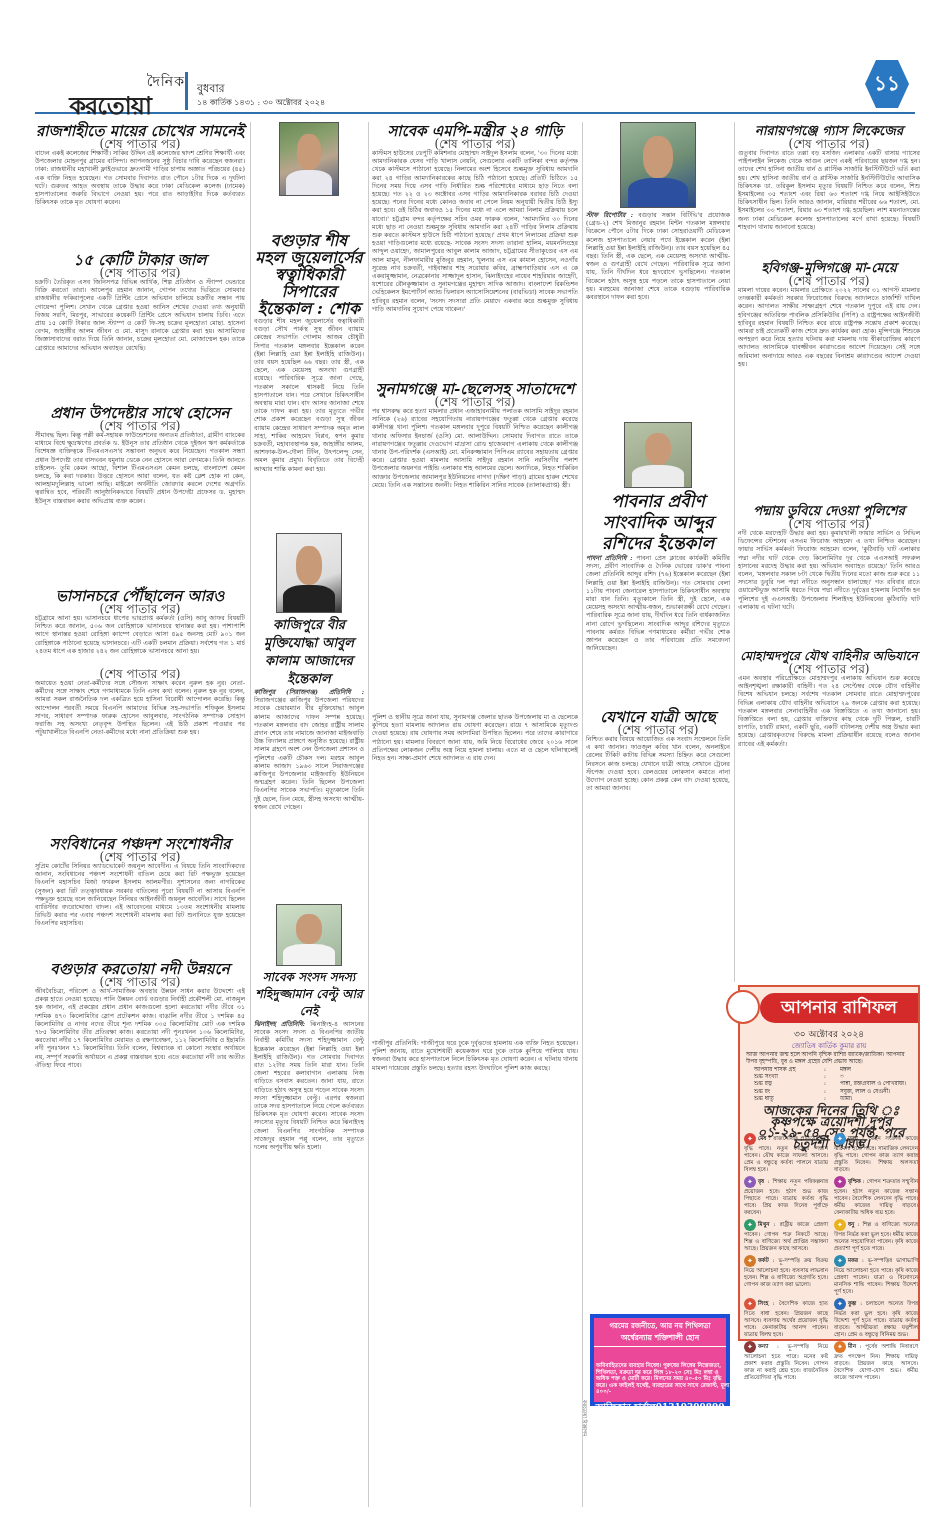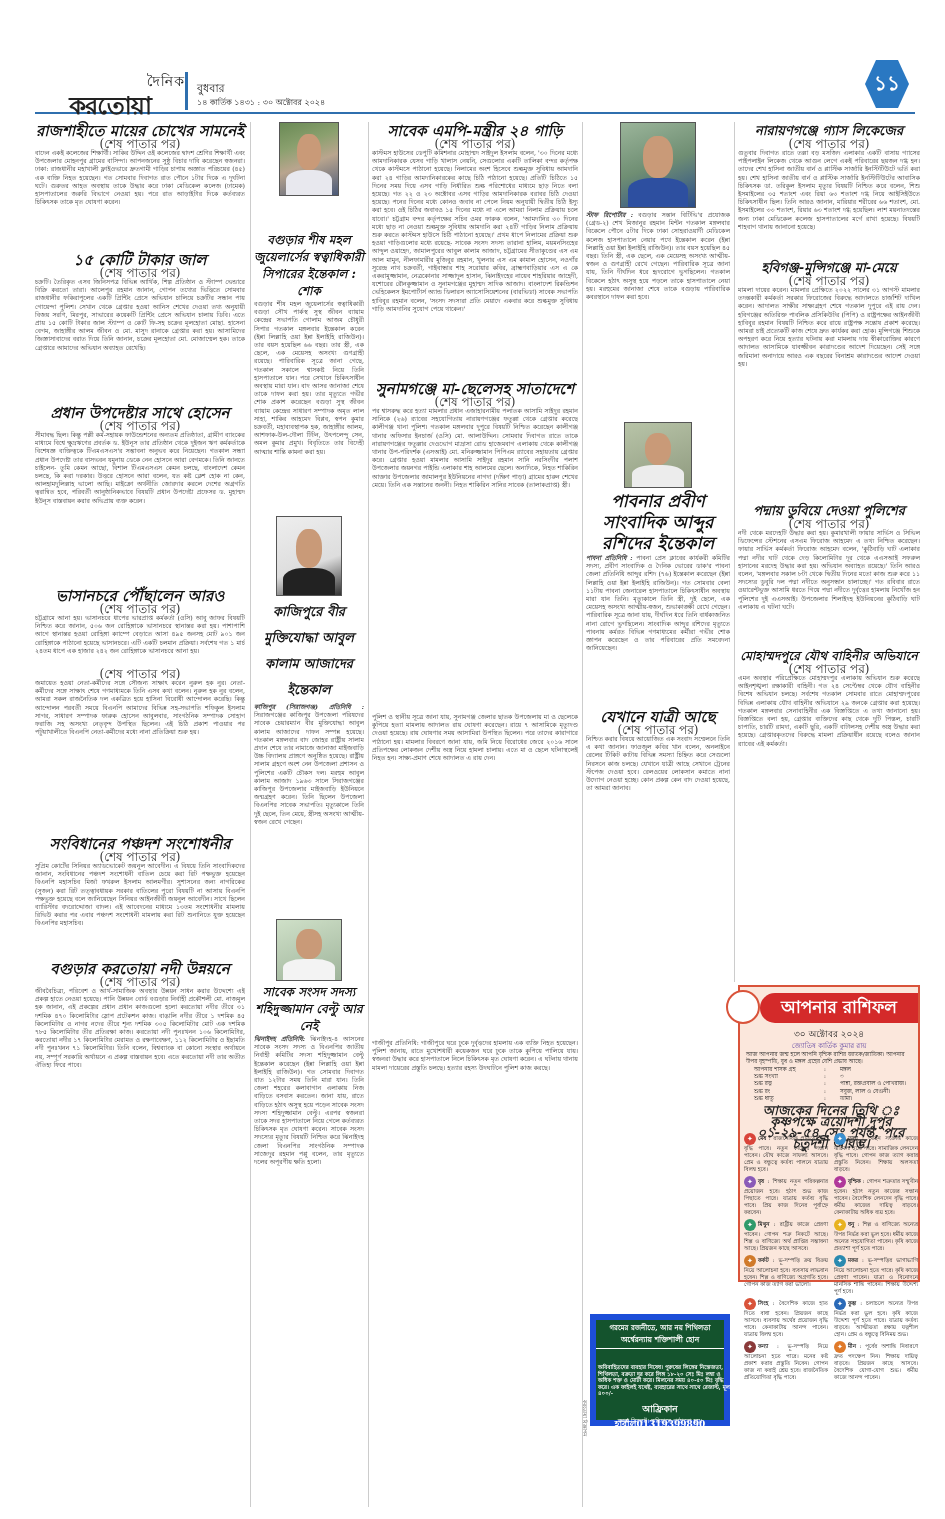--- a/index.html
+++ b/index.html
@@ -16,36 +16,36 @@
   .story { margin-bottom: 6px; }
   .headline { font-family: "DejaVu Serif", serif; font-style: italic; font-weight: bold; text-align: center; font-size: 15px; line-height: 18px; color: #111; }
   .contd { text-align: center; font-size: 12px; line-height: 9px; color: #333; }
   .body { font-size: 6.2px; line-height: 8.2px; text-align: justify; color: #333; }
   .photo { background: linear-gradient(160deg, #6a8a55 0%, #8aa06e 30%, #b9a58e 55%, #4b5a78 100%); border: 1px solid #555; margin: 0 auto 3px auto; position: relative; }
   .photo .face { position: absolute; left: 30%; top: 15%; width: 40%; height: 50%; border-radius: 45%; background: #c99a78; }
   .photo .shirt { position: absolute; left: 10%; bottom: 0; width: 80%; height: 35%; border-radius: 40% 40% 0 0; background: #e8e8ee; }
   .obit-head { font-family: "DejaVu Serif", serif; font-style: italic; font-weight: bold; text-align: center; font-size: 17px; line-height: 21px; color: #111; }
   .byline { font-weight: bold; font-style: italic; }
   .vline { position: absolute; width: 1px; background: #ccc; }
-  .rashi-box { position: absolute; left: 738px; top: 985px; width: 182px; height: 297px; background: #fbe7dc; border: 2px solid #d9533a; }
+  .rashi-box { position: absolute; left: 738px; top: 985px; width: 182px; height: 356px; background: #fbe7dc; border: 2px solid #d9533a; }
   .rashi-title { position: absolute; left: 20px; top: 6px; width: 158px; height: 30px; background: #d42a2a; border-radius: 15px 0 0 15px; color: #fff; font-size: 17px; font-weight: bold; display: flex; align-items: center; justify-content: center; }
   .rashi-logo { position: absolute; left: -14px; top: 3px; width: 34px; height: 34px; border-radius: 50%; background: #fff; border: 2px solid #d9533a; }
   .rashi-date { position: absolute; left: 0; top: 40px; width: 100%; text-align: center; font-size: 9px; font-weight: normal; }
   .rashi-author { position: absolute; left: 0; top: 53px; width: 100%; text-align: center; font-size: 7px; color: #5b3fa0; }
   .rashi-intro { position: absolute; left: 6px; top: 64px; width: 170px; font-size: 5.6px; line-height: 7.2px; }
   .rashi-facts { position: absolute; left: 14px; top: 79px; width: 160px; font-size: 5.6px; line-height: 7.2px; }
   .rashi-facts .row { display: flex; }
   .rashi-facts .k { width: 70px; }
   .rashi-facts .s { width: 16px; }
   .rashi-tithi { position: absolute; left: 4px; top: 118px; width: 174px; font-size: 13px; line-height: 11px; font-weight: bold; font-style: italic; text-align: center; }
   .signs { position: absolute; left: 4px; top: 146px; width: 174px; display: grid; grid-template-columns: 1fr 1fr; column-gap: 6px; }
   .sign { font-size: 5.5px; line-height: 7px; margin-bottom: 3px; text-align: justify; }
   .sign-icon { display: inline-block; width: 12px; height: 12px; border-radius: 50%; vertical-align: middle; margin-right: 2px; color: #fff; font-size: 7px; text-align: center; line-height: 12px; }
   .sign-name { font-weight: bold; }
-  .ad { position: absolute; left: 590px; top: 1314px; width: 140px; height: 112px; background: #14532d; color: #fff; border: 6px solid #1d4ed8; }
+  .ad { position: absolute; left: 590px; top: 1314px; width: 140px; height: 92px; background: #ec4899; color: #fff; border: 4px solid #1d4ed8; }
   .ad .l1 { text-align: center; font-size: 7px; font-weight: bold; padding-top: 2px; }
   .ad .l2 { text-align: center; font-size: 7.5px; font-weight: bold; border-bottom: 1px solid #fff; padding-bottom: 2px; }
   .ad .inner { background: #fff; color: #111; height: 56px; position: relative; }
   .ad .horse { position: absolute; left: 6px; top: 4px; width: 52px; height: 40px; }
   .ad .prod { position: absolute; left: 60px; top: 4px; width: 78px; text-align: center; font-size: 7px; line-height: 9px; font-weight: bold; }
   .ad .desc { position: absolute; left: 2px; top: 44px; width: 136px; font-size: 5.5px; line-height: 6.5px; font-weight: bold; }
   .ad .phone { position: absolute; left: 0; top: 82px; width: 100%; text-align: center; font-size: 9px; font-weight: bold; }
   .ad .note { position: absolute; left: 0; top: 96px; width: 100%; text-align: center; font-size: 6px; }
   .side-vert { position: absolute; left: 581px; top: 1400px; font-size: 5px; writing-mode: vertical-rl; color: #444; }
 </style>
@@ -103,28 +103,28 @@
     <div class="contd">(শেষ পাতার পর)</div>
     <div class="body" style="height:200px;overflow:hidden;">জীববৈচিত্র্য, পরিবেশ ও আর্থ-সামাজিক অবস্থার উন্নয়ন সাধন করার উদ্দেশ্যে এই প্রকল্প হাতে নেওয়া হয়েছে। পানি উন্নয়ন বোর্ড বগুড়ার নির্বাহী প্রকৌশলী মো. নাজমুল হক জানান, এই প্রকল্পের প্রধান প্রধান কাজগুলো হলো করতোয়া নদীর তীরে ৩১ দশমিক ৪৭০ কিলোমিটার স্লোপ প্রটেকশন কাজ। বাঙালি নদীর তীরে ১ দশমিক ৪৫ কিলোমিটার ও নাগর নদের তীরে শূন্য দশমিক ৩০৫ কিলোমিটার মোট এক দশমিক ৭৮৫ কিলোমিটার তীর প্রতিরক্ষা কাজ। করতোয়া নদী পুনঃখনন ১০৬ কিলোমিটার, করতোয়া নদীর ১৭ কিলোমিটার মেরামত ও রক্ষণাবেক্ষণ, ১১২ কিলোমিটার ও ইছামতি নদী পুনঃখনন ৭১ কিলোমিটার। তিনি বলেন, বিশ্বব্যাংক বা কোনো সংস্থার অর্থায়নে নয়, সম্পূর্ণ সরকারি অর্থায়নে এ প্রকল্প বাস্তবায়ন হবে। এতে করতোয়া নদী তার অতীত ঐতিহ্য ফিরে পাবে।</div>
   </div>
 </div>
 
 <div class="col" style="left:254px;width:110px;">
   <div class="photo" style="width:60px;height:74px;">
       <div class="face"></div>
       <div class="shirt"></div>
     </div>
-  <div class="obit-head" style="font-size:12px;line-height:17px;margin-top:36px;">বগুড়ার শীষ মহল জুয়েলার্সের স্বত্বাধিকারী সিপারের ইন্তেকাল : শোক</div>
+  <div class="obit-head" style="font-size:16px;line-height:17px;margin-top:36px;">বগুড়ার শীষ মহল জুয়েলার্সের স্বত্বাধিকারী সিপারের ইন্তেকাল : শোক</div>
   <div class="body" style="height:210px;overflow:hidden;margin-bottom:6px;">বগুড়ার শীষ মহল জুয়েলার্সের স্বত্বাধিকারী বগুড়া সৌখ পার্কস্থ সুস্থ জীবন ব্যায়াম কেন্দ্রের সভাপতি গোলাম আজম চৌধুরী সিপার গতকাল মঙ্গলবার ইন্তেকাল করেন (ইন্না লিল্লাহি ওয়া ইন্না ইলাইহি রাজিউন)। তার বয়স হয়েছিল ৬৬ বছর। তার স্ত্রী, এক ছেলে, এক মেয়েসহ অসংখ্য গুণগ্রাহী রয়েছে। পারিবারিক সূত্রে জানা গেছে, গতকাল সকালে শ্বাসকষ্ট নিয়ে তিনি হাসপাতালে যান। পরে সেখানে চিকিৎসাধীন অবস্থায় মারা যান। বাদ আসর জানাজা শেষে তাকে দাফন করা হয়। তার মৃত্যুতে গভীর শোক প্রকাশ করেছেন বগুড়া সুস্থ জীবন ব্যায়াম কেন্দ্রের সাধারণ সম্পাদক অমৃত লাল সাহা, শাকির আহমেদ বিপ্লব, স্বপন কুমার চক্রবর্তী, মহাব্যবস্থাপক হক, জাহাঙ্গীর আলম, আশফাক-উল-দৌলা টিটন, উৎপলেন্দু সেন, অমল কুমার প্রমুখ। বিবৃতিতে তার বিদেহী আত্মার শান্তি কামনা করা হয়।</div>
 
   <div class="photo" style="width:66px;height:80px;background:linear-gradient(160deg,#eee 0%,#ddd 60%,#333 100%);">
       <div class="face"></div>
       <div class="shirt" style="background:#222;"></div>
     </div>
-  <div class="obit-head" style="font-size:13px;line-height:26px;">কাজিপুরে বীর মুক্তিযোদ্ধা আবুল কালাম আজাদের ইন্তেকাল</div>
+  <div class="obit-head" style="font-size:13px;line-height:18px;">কাজিপুরে বীর মুক্তিযোদ্ধা আবুল কালাম আজাদের ইন্তেকাল</div>
   <div class="body" style="height:210px;overflow:hidden;margin-bottom:6px;">
     <span class="byline">কাজিপুর (সিরাজগঞ্জ) প্রতিনিধি :</span>
     <span>সিরাজগঞ্জের কাজিপুর উপজেলা পরিষদের সাবেক চেয়ারম্যান বীর মুক্তিযোদ্ধা আবুল কালাম আজাদের দাফন সম্পন্ন হয়েছে। গতকাল মঙ্গলবার বাদ জোহর রাষ্ট্রীয় সালাম প্রদান শেষে তার নামাজে জানাজা মাইজবাড়ি উচ্চ বিদ্যালয় প্রাঙ্গণে অনুষ্ঠিত হয়েছে। রাষ্ট্রীয় সালাম গ্রহণে অংশ নেন উপজেলা প্রশাসন ও পুলিশের একটি চৌকস দল। মরহুম আবুল কালাম আজাদ ১৯৬৩ সালে সিরাজগঞ্জের কাজিপুর উপজেলার মাইজবাড়ি ইউনিয়নে জন্মগ্রহণ করেন। তিনি ছিলেন উপজেলা বিএনপির সাবেক সভাপতি। মৃত্যুকালে তিনি দুই ছেলে, তিন মেয়ে, স্ত্রীসহ অসংখ্য আত্মীয়-স্বজন রেখে গেছেন।</span>
   </div>
 
   <div class="photo" style="width:66px;height:62px;background:linear-gradient(160deg,#cfe0c8 0%,#9fb49b 100%);">
       <div class="face"></div>
       <div class="shirt" style="background:#f3f3f3;"></div>
     </div>
   <div class="obit-head" style="font-size:12px;line-height:17px;">সাবেক সংসদ সদস্য শহিদুজ্জামান বেল্টু আর নেই</div>

